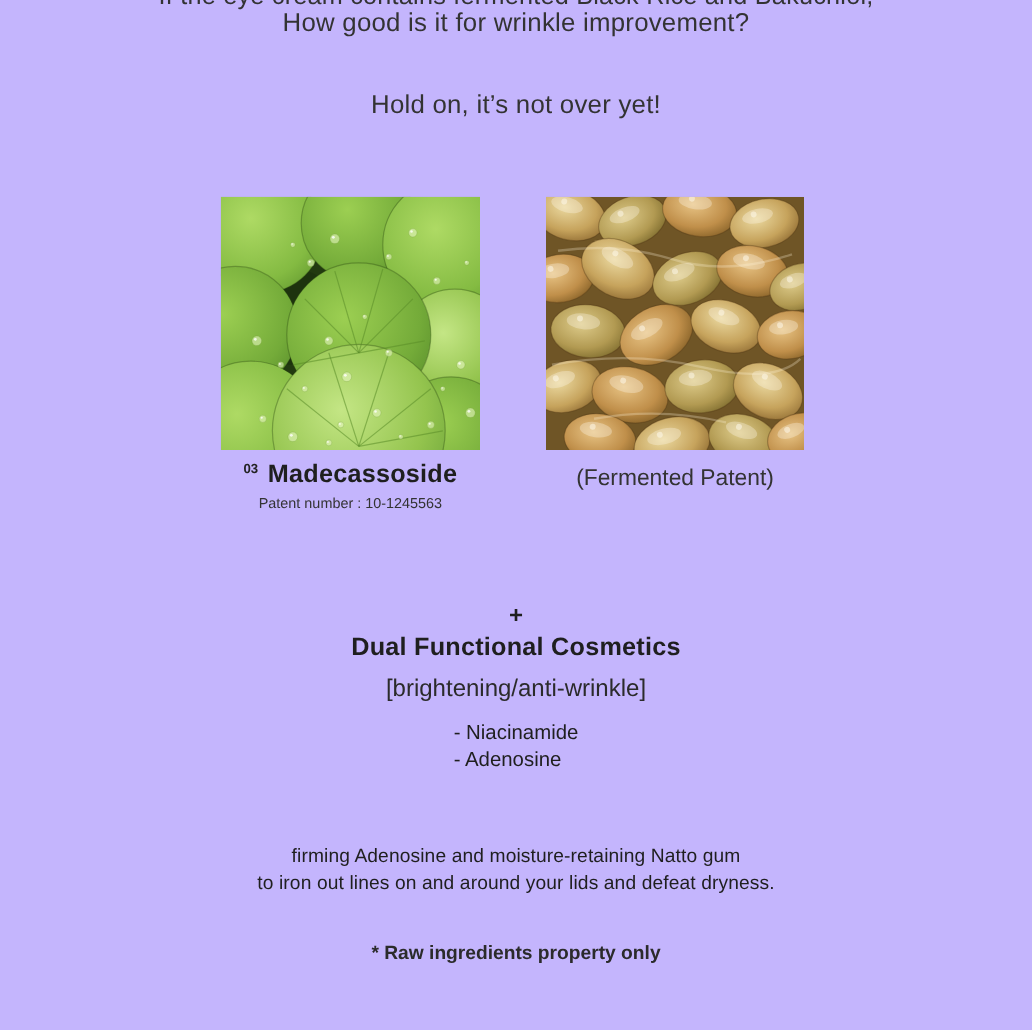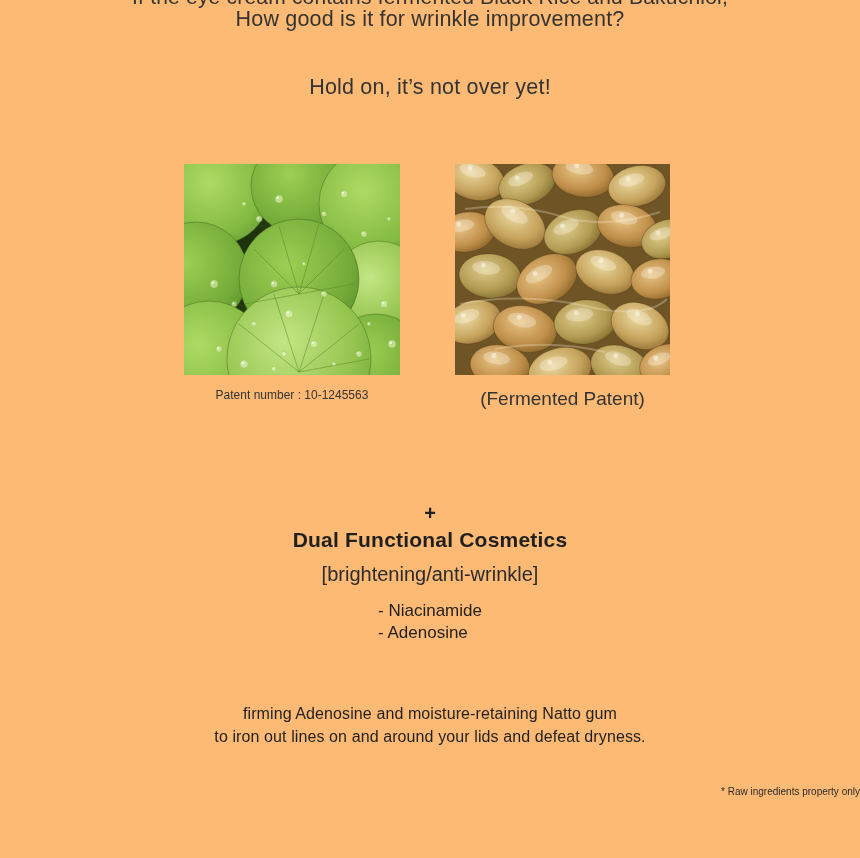--- a/index.html
+++ b/index.html
@@ -1,17 +1,17 @@
 <!DOCTYPE html>
 <html><head>
 <meta charset="utf-8">
 <style>
   html,body{margin:0;padding:0;background:#ffffff;}
   .canvas{
-    position:relative;width:860px;height:858px;background:#fdba74;overflow:hidden;
+    position:relative;width:860px;height:858px;background:#c4b5fd;overflow:hidden;
     font-family:"Liberation Sans",sans-serif;color:#2b2b2b;
   }
   .abs{position:absolute;left:0;right:0;text-align:center;}
 
   .headline-top{top:-15px;font-size:21px;letter-spacing:.2px;color:#333;}
   .headline{top:7px;font-size:21.5px;letter-spacing:.2px;color:#333;}
   .teaser{top:75px;font-size:21.5px;letter-spacing:.2px;color:#333;}
 
   figure.photo{position:absolute;top:164px;height:211px;margin:0;padding:0;overflow:hidden;}
   .photo-left{left:184px;width:216px;}
@@ -28,21 +28,21 @@
   .ing-sub.ferment{font-size:19px;}
 
   .plus{top:502px;font-size:20px;font-weight:bold;color:#1f1f1f;}
   .dual-title{top:528px;font-size:21px;font-weight:bold;letter-spacing:.2px;color:#1f1f1f;}
   .dual-sub{top:563px;font-size:20px;color:#2b2b2b;}
 
   .actives{top:600px;}
   .actives-inner{display:inline-block;text-align:left;font-size:17px;line-height:22px;color:#1f1f1f;}
 
   .desc{top:702px;font-size:16px;line-height:23px;color:#1f1f1f;letter-spacing:.1px;}
-  .footnote{top:786px;font-size:10px;font-weight:normal;color:#2b2b2b;text-align:right;}
+  .footnote{top:786px;font-size:16px;font-weight:bold;color:#2b2b2b;}
 </style>
 </head>
 <body>
 
 <div class="canvas">
 
   <div class="abs headline-top">If the eye cream contains fermented Black Rice and Bakuchiol,</div>
   <div class="abs headline">How good is it for wrinkle improvement?</div>
   <div class="abs teaser">Hold on, it’s not over yet!</div>
 
@@ -222,20 +222,23 @@
         <ellipse cx="210" cy="200" rx="26" ry="19" transform="rotate(-20 210 200)" fill="url(#bgC)" stroke="rgba(80,55,20,.35)" stroke-width="1"></ellipse>
         <ellipse cx="206.1" cy="193.35" rx="11.700000000000001" ry="5.7" transform="rotate(-20 210 200)" fill="rgba(255,250,235,.32)"></ellipse>
         <circle cx="203.5" cy="191.45" r="2.5" transform="rotate(-20 210 200)" fill="rgba(255,252,240,.5)"></circle>
         <path d="M10,45 Q60,38 105,52 T205,48" fill="none" stroke="rgba(255,245,220,.28)" stroke-width="2"></path>
         <path d="M5,140 Q70,128 130,142 T212,135" fill="none" stroke="rgba(255,245,220,.28)" stroke-width="2"></path>
         <path d="M40,185 Q95,175 150,188" fill="none" stroke="rgba(255,245,220,.28)" stroke-width="2"></path>
       </svg>
   </figure>
 
   <div class="ing-label left">
+    <div>
+      <span class="ing-num">03</span><span class="ing-title">Madecassoside</span>
+    </div>
     <div class="ing-sub patent">Patent number : 10-1245563</div>
   </div>
 
   <div class="ing-label right">
     <div class="ing-sub ferment">(Fermented Patent)</div>
   </div>
 
   <div class="abs plus">+</div>
   <div class="abs dual-title">Dual Functional Cosmetics</div>
   <div class="abs dual-sub">[brightening/anti-wrinkle]</div>

